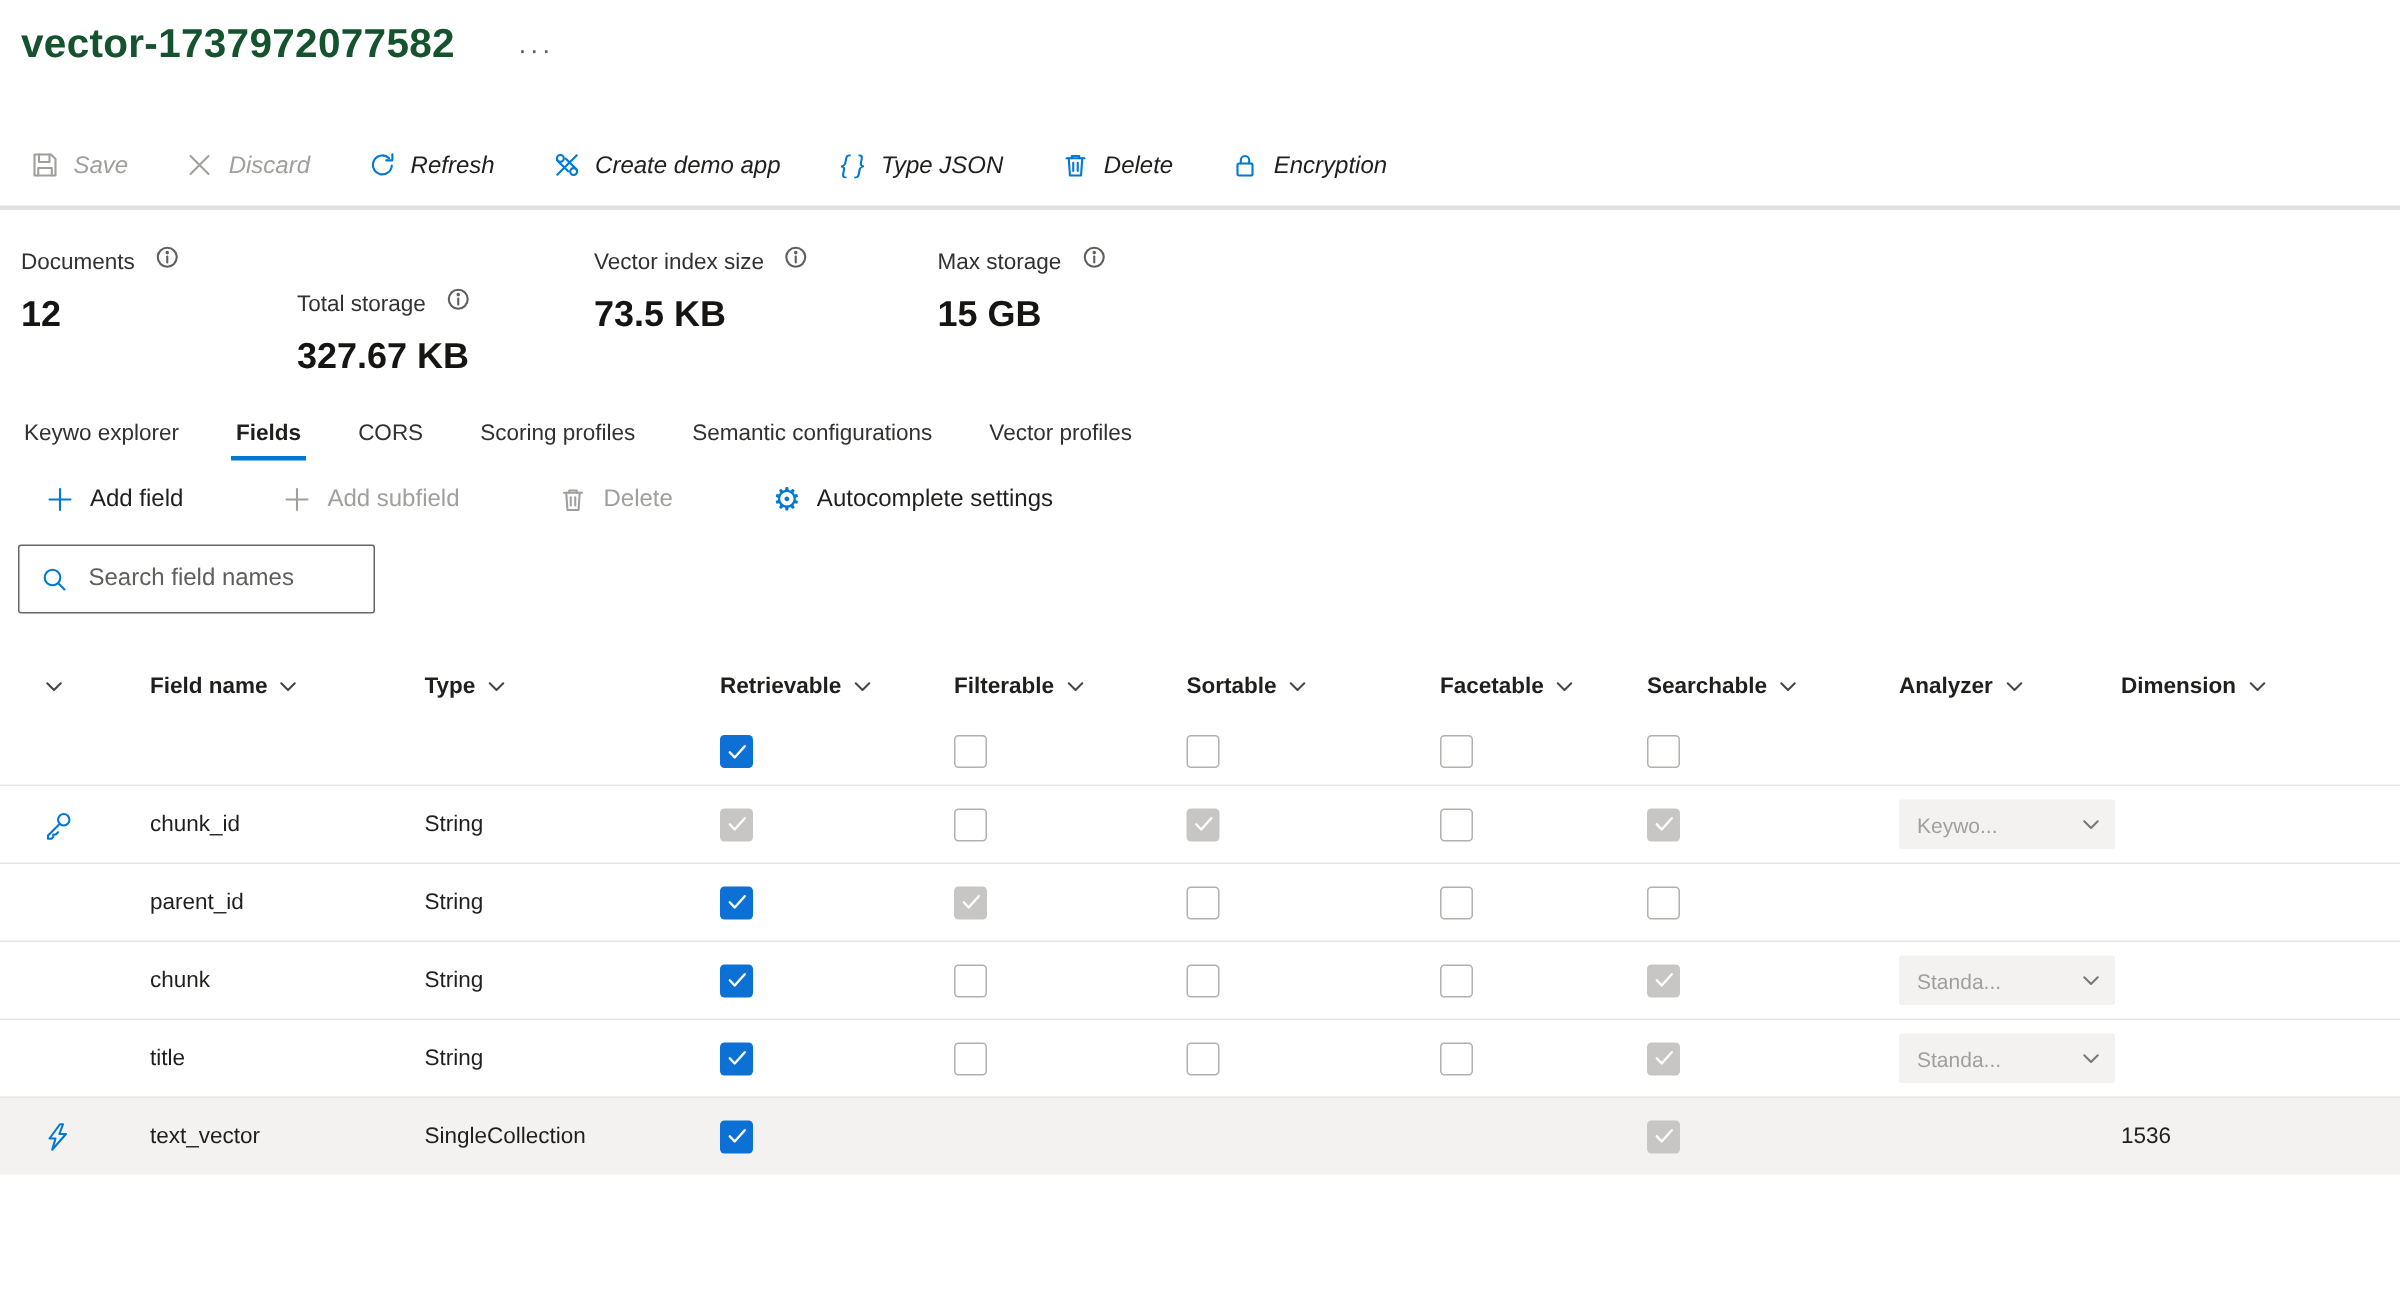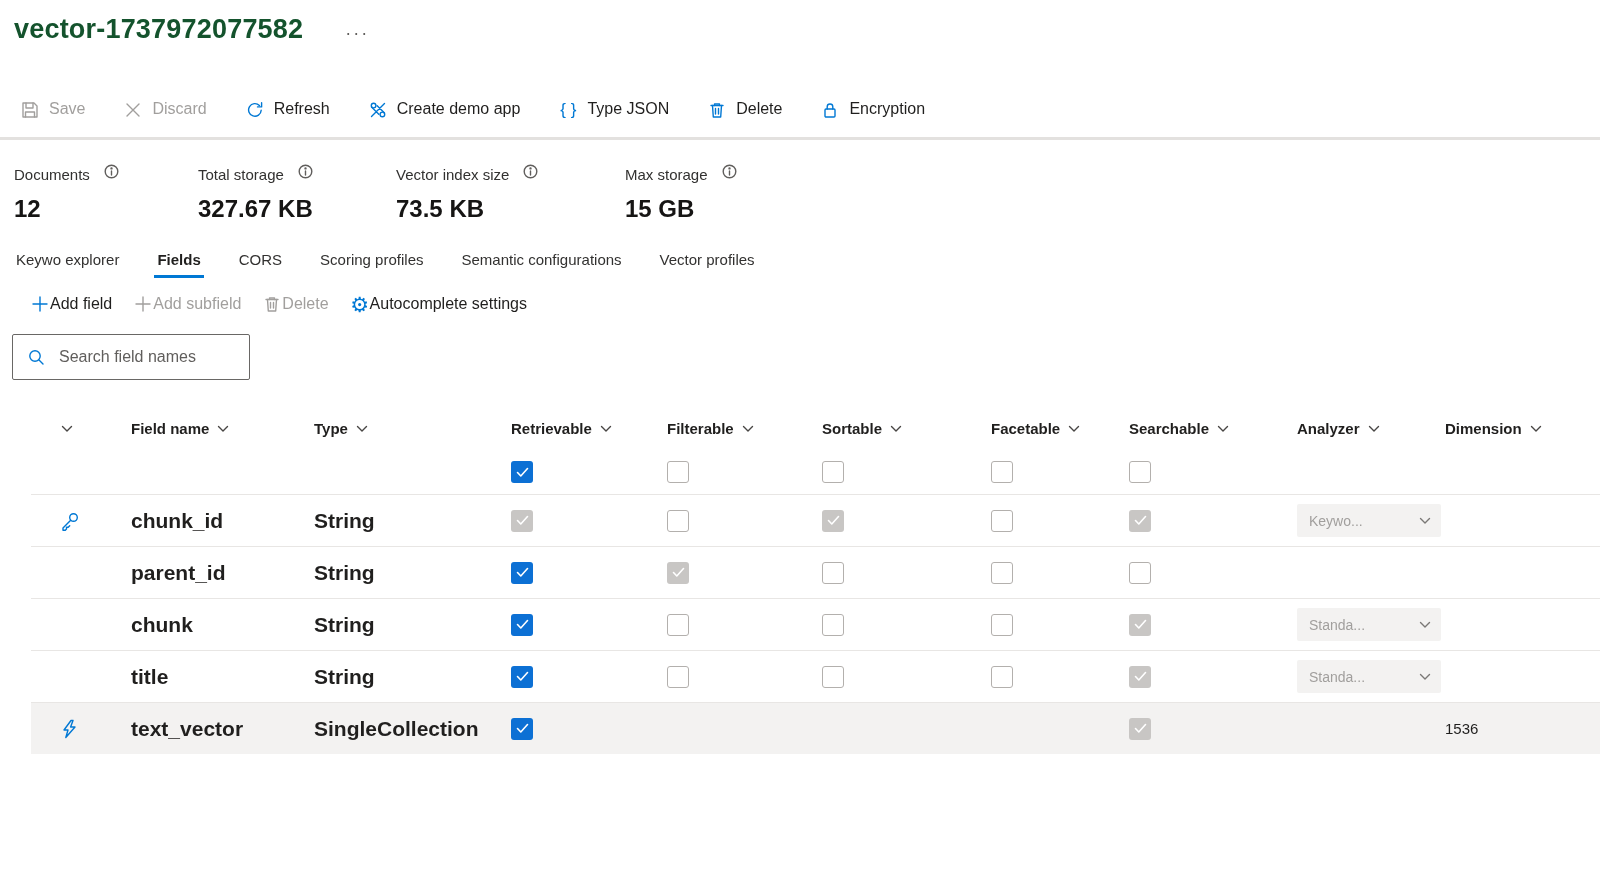--- a/index.html
+++ b/index.html
@@ -7,83 +7,83 @@
     font-family:"Liberation Sans","DejaVu Sans",sans-serif; color:#201f1e; }
 
   
   .page-head { display:flex; align-items:flex-start; padding:14px 0 0 14px; }
   .page-title { font-size:27px; font-weight:700; letter-spacing:.2px; color:#14532d; }
   .more-btn { margin-left:42px; margin-top:10px; font-size:18px; letter-spacing:2px;
     color:#605e5c; cursor:pointer; line-height:1; }
 
   
   .cmd-bar { display:flex; align-items:center; height:46px; margin-top:42px; padding-left:20px; }
-  .cmd-item { display:flex; align-items:flex-start; gap:9px; margin-right:38px; cursor:pointer; }
+  .cmd-item { display:flex; align-items:flex-end; gap:9px; margin-right:38px; cursor:pointer;font-style:italic; }
   .cmd-item .ic { display:flex; align-items:center; justify-content:center; width:20px; height:20px; color:#0078d4; }
   .cmd-item .lbl { font-size:16px; color:#201f1e; white-space:nowrap; }
   .cmd-item.disabled .ic { color:#a19f9d; }
   .cmd-item.disabled .lbl { color:#a19f9d; }
   .brace { font-size:17px; font-weight:400; color:inherit; }
   .gear-glyph { font-size:21px; line-height:1; color:inherit; }
 
   .rule { height:3px; background:#e3e1df; margin-top:4px; }
 
   
   .stats { display:flex; margin:26px 0 0 14px; }
   .stat { margin-right:0; }
-  .stat:nth-child(1){ width:184px; } .stat:nth-child(2){ width:198px; }
+  .stat:nth-child(1){ width:184px; } .stat:nth-child(2){ width:198px;margin-top:28px; }
   .stat:nth-child(3){ width:229px; } .stat:nth-child(4){ width:200px; }
   .stat-label-row { display:flex; align-items:flex-start; gap:14px; }
   .stat-label { font-size:15px; color:#323130; }
   .info-ic { color:#605e5c; margin-top:-2px; cursor:pointer; }
   .stat-value { font-size:24px; font-weight:700; margin-top:12px; color:#161514; }
 
   
   .tabs { display:flex; gap:38px; margin:28px 0 0 16px; }
   .tab { font-size:15px; color:#323130; padding-bottom:10px; position:relative; cursor:pointer; white-space:nowrap; }
   .tab.active { font-weight:700; color:#201f1e; }
   .tab.active::after { content:""; position:absolute; left:-3px; right:-3px; bottom:0;
     height:3px; background:#0078d4; }
 
   
   .field-bar { display:flex; align-items:center; margin:16px 0 0 30px; }
-  .field-item { display:flex; align-items:center; gap:0; margin-right:21px; cursor:pointer; }
+  .field-item { display:flex; align-items:center; gap:10px; margin-right:66px; cursor:pointer; }
   .field-item .ic { display:flex; align-items:center; justify-content:center; width:20px; height:20px; color:#0078d4; }
   .field-item .lbl { font-size:16px; color:#201f1e; white-space:nowrap; }
   .field-item.disabled .ic { color:#a19f9d; }
   .field-item.disabled .lbl { color:#a19f9d; }
 
   
   .search-box { display:flex; align-items:center; width:238px; height:46px; margin:20px 0 0 12px;
     border:1px solid #696765; border-radius:2px; padding-left:14px; gap:14px; }
   .search-box .ic { color:#0078d4; display:flex; }
   .search-box input { border:none; outline:none; flex:1; font-size:16px; color:#201f1e;
     font-family:inherit; background:transparent; min-width:0; }
   .search-box input::placeholder { color:#605e5c; }
 
   
-  .tbl { margin-top:26px;padding-left:31px; }
+  .tbl { margin-top:26px; }
   .grid-row { display:grid;
     grid-template-columns:100px 183px 197px 156px 155px 169px 138px 168px 148px auto;
     align-items:center; }
   .hdr { height:44px; }
   .hdr .hcell { display:flex; align-items:center; gap:8px; font-size:15px; font-weight:700;
     color:#201f1e; white-space:nowrap; overflow:hidden; }
   .hdr .chev { color:#484644; display:flex; margin-top:2px; cursor:pointer; }
   .sel-cell { padding-left:30px; }
   .filter-row { height:44px; }
   .cb { width:22px; height:22px; border-radius:3px; display:flex; align-items:center;
     justify-content:center; cursor:pointer; }
   .cb.unchecked { background:#fff; border:1px solid #b3b0ad; }
   .cb.checked { background:#0c70d4; }
   .cb.checked-disabled { background:#c8c6c4; }
   .cb svg { display:block; }
   .data-row { height:52px; border-top:1px solid #e8e6e4; }
   .data-row.highlight { background:#f3f2f1; }
-  .cell-text { font-size:21px; color:#201f1e; white-space:nowrap;font-weight:bold; }
+  .cell-text { font-size:15px; color:#201f1e; white-space:nowrap; }
   .row-icon { padding-left:28px; color:#0078d4; display:flex; }
   .analyzer-dd { width:144px; height:33px; background:#f3f2f1; border-radius:2px;
     display:flex; align-items:center; justify-content:space-between; padding:0 10px 0 12px;
     cursor:pointer; }
   .analyzer-dd .txt { font-size:14px; color:#a19f9d; white-space:nowrap; }
   .analyzer-dd .chev { color:#7a7876; display:flex; }
   .dim-text { font-size:15px; color:#201f1e; }
 </style>
 </head>
 <body>

